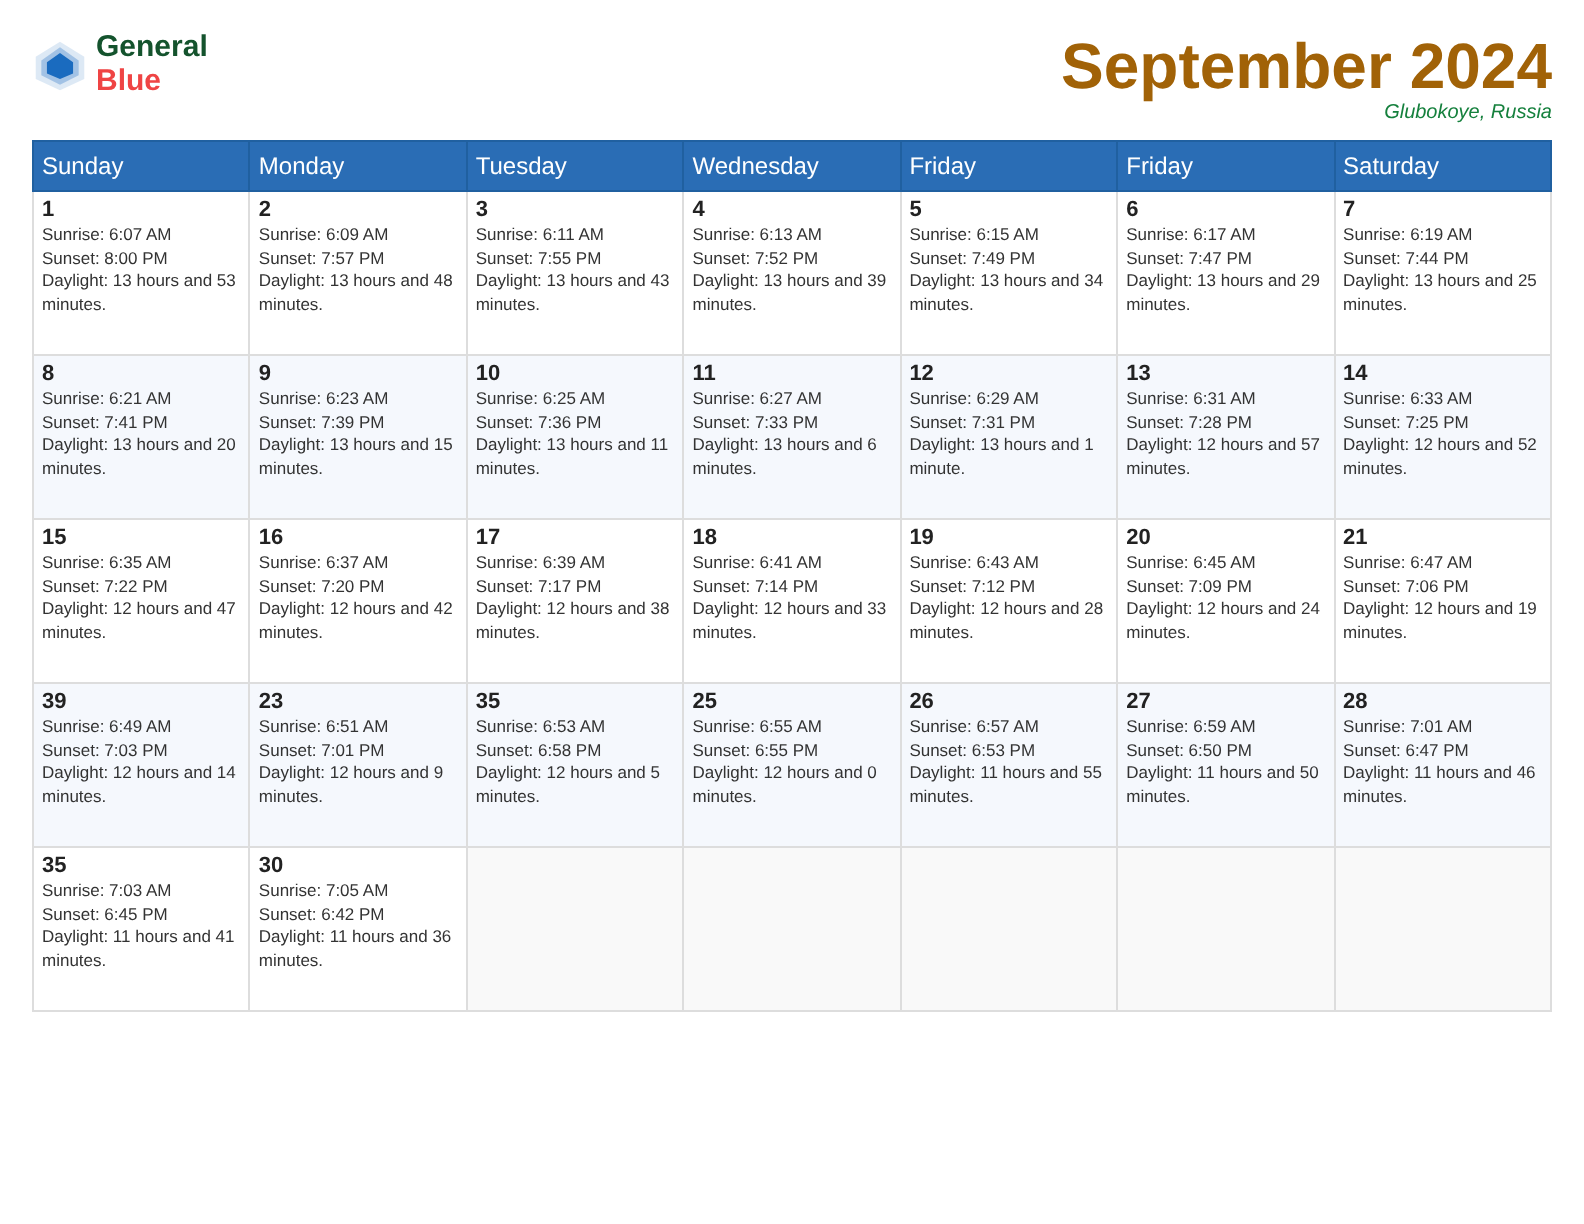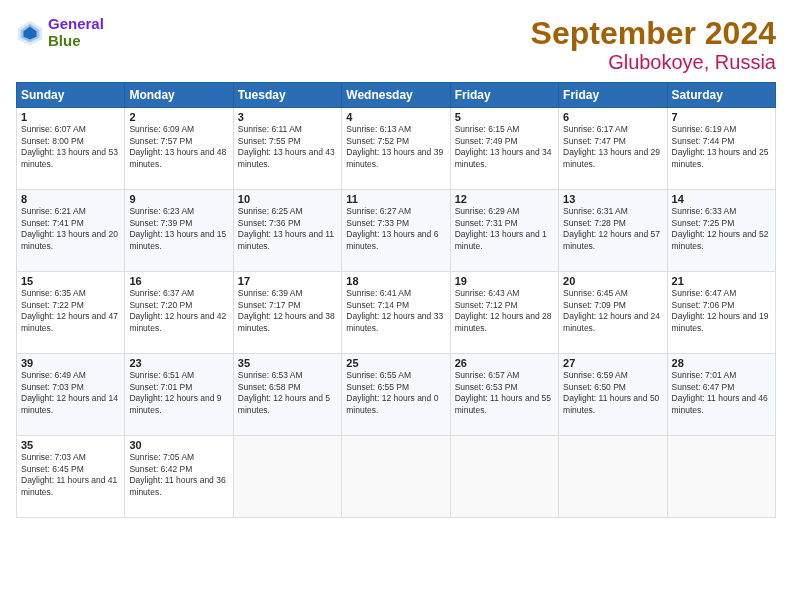--- a/index.html
+++ b/index.html
@@ -28,54 +28,55 @@
       gap: 4px;
     }
     .logo-text {
       display: flex;
       flex-direction: column;
       line-height: 1.1;
     }
     .logo-general {
       font-size: 15px;
       font-weight: bold;
-      color: #6d28d9;
+      color: #14532d;
     }
     .logo-blue {
       font-size: 15px;
       font-weight: bold;
-      color: #4d7c0f;
+      color: #ef4444;
     }
     .logo-icon {
       width: 28px;
       height: 28px;
     }
     .title-block {
       text-align: right;
     }
     .month-title {
       font-size: 32px;
       font-weight: bold;
       color: #a16207;
       line-height: 1.1;
     }
     .location {
-      font-size: 20px;
-      color: #be185d;
+      font-size: 10px;
+      color: #15803d;
+      font-style: italic;
     }
     .calendar {
       width: 100%;
       border-collapse: collapse;
       table-layout: fixed;
     }
     .calendar th {
       background: #2a6db5;
       color: #fff;
       font-size: 12px;
-      font-weight: bold;
+      font-weight: normal;
       padding: 5px 4px;
       text-align: left;
       border: 1px solid #2060a0;
     }
     .calendar td {
       vertical-align: top;
       border: 1px solid #ddd;
       padding: 3px 4px;
       font-size: 9px;
       color: #333;

